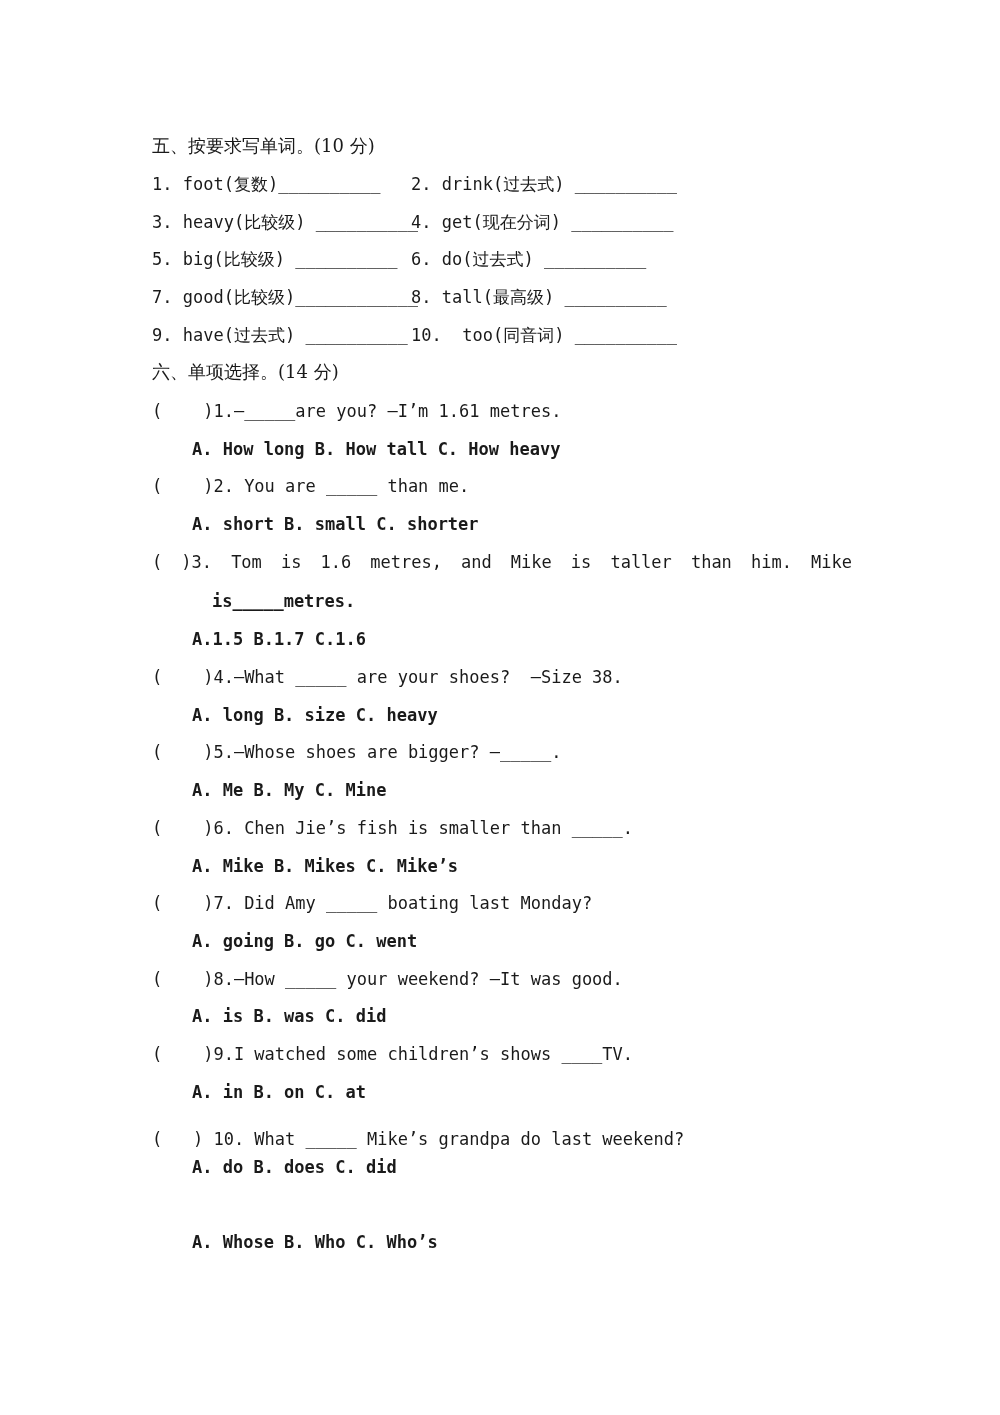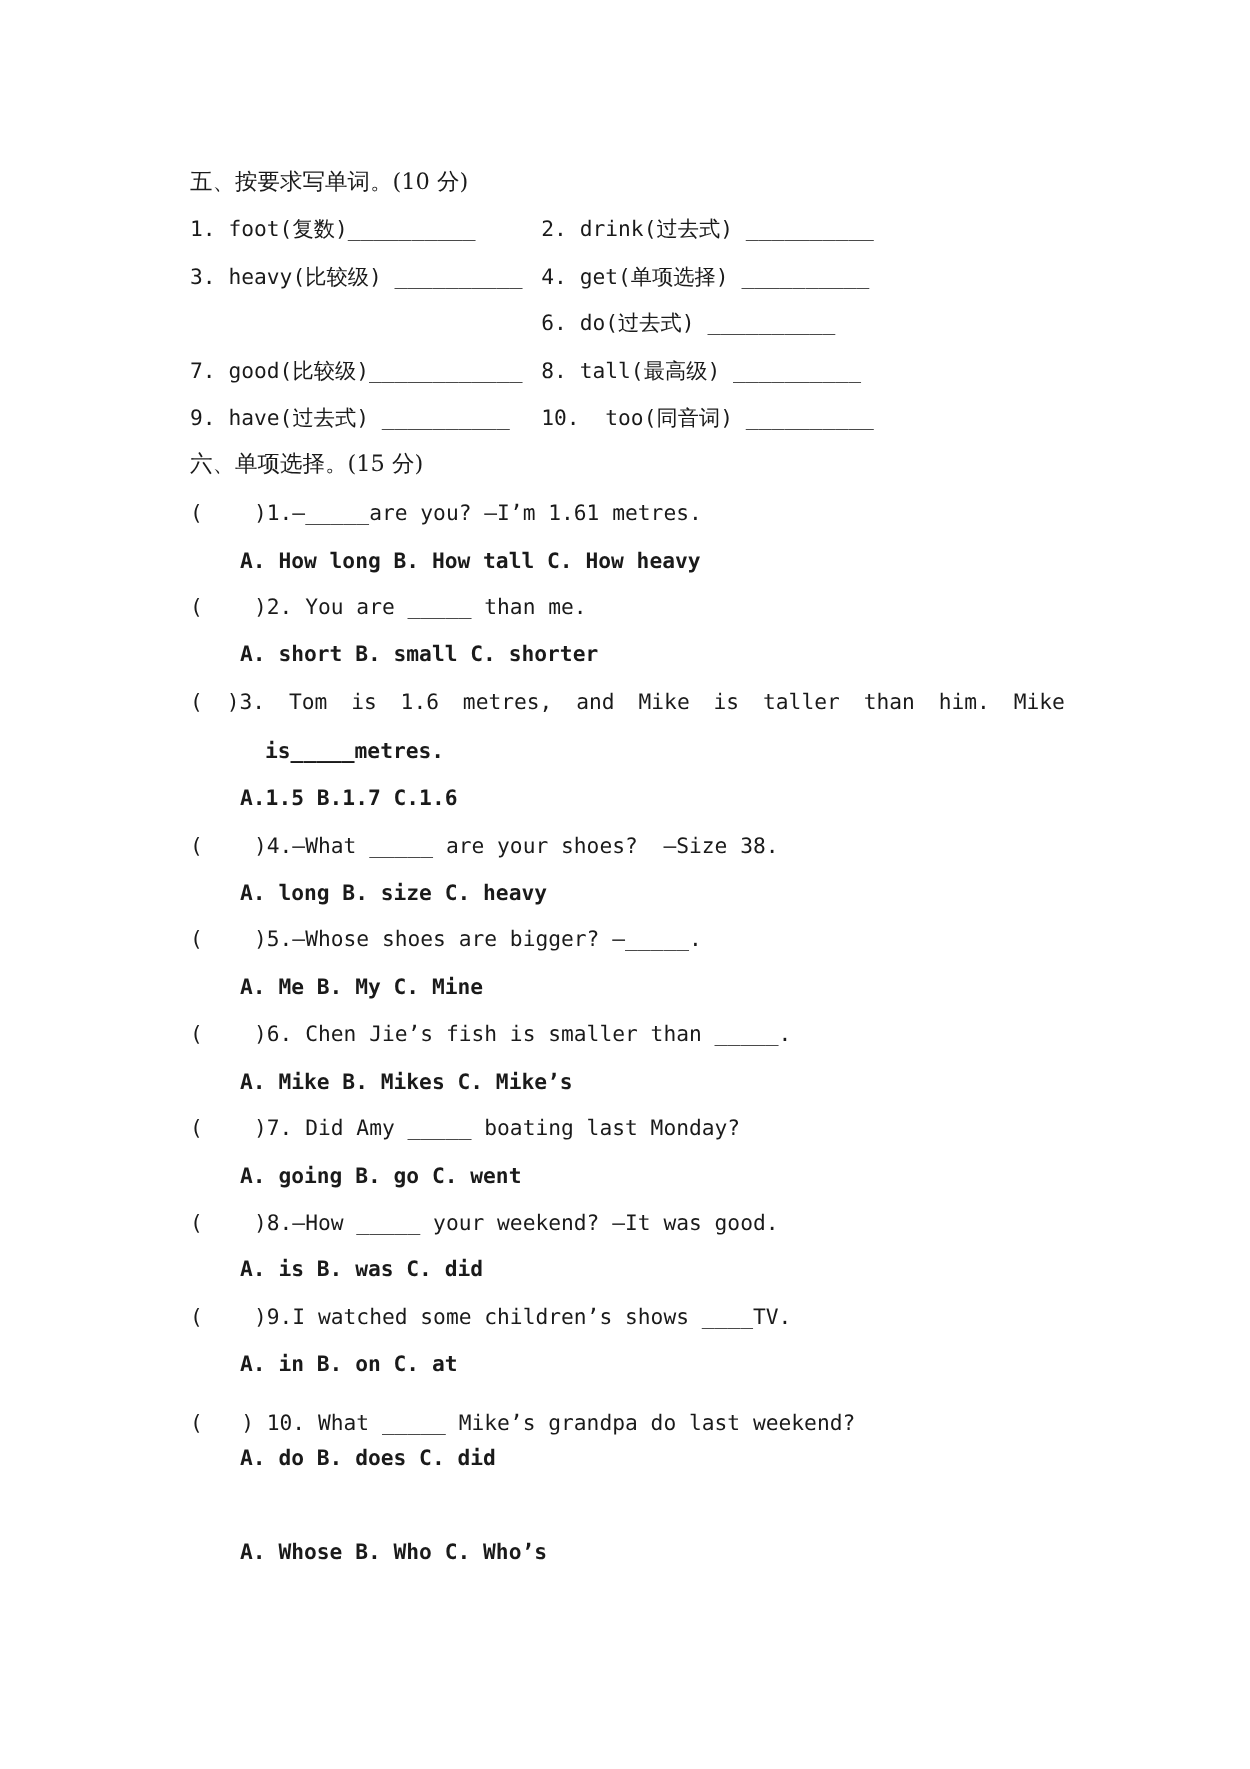--- a/index.html
+++ b/index.html
@@ -26,21 +26,21 @@
       white-space: pre;
       line-height: 24px;
       height: 24px;
     }
     .heading {
       left: 152px;
       font-family: "DejaVu Serif", "Liberation Serif", serif;
       font-size: 18px;
     }
     .col1 { left: 152px; text-align: right; }
-    .col2 { left: 433px; text-align: center; }
+    .col2 { left: 411px; text-align: center; }
     .q { left: 152px; }
     .opt { left: 192px; font-weight: bold; }
     .q3 {
       left: 152px;
       width: 700px;
       display: flex;
       justify-content: space-between;
     }
     .q3-cont { left: 212px; font-weight: bold; }
   </style>
@@ -48,31 +48,32 @@
 <body>
 
 <div class="page">
 
   <div class="line heading" style="top:134px">五、按要求写单词。(10 分)</div>
 
   <div class="line col1" style="top:172px"><span>1.</span> <span>foot(复数)</span><span>__________</span></div>
   <div class="line col2" style="top:172px"><span>2.</span> <span>drink(过去式) </span><span>__________</span></div>
 
   <div class="line col1" style="top:210px"><span>3.</span> <span>heavy(比较级) </span><span>__________</span></div>
-  <div class="line col2" style="top:210px"><span>4.</span> <span>get(单项选择) </span><span>__________</span></div>
+  <div class="line col2" style="top:210px"><span>4.</span> <span>get(现在分词) </span><span>__________</span></div>
 
+  <div class="line col1" style="top:247px"><span>5.</span> <span>big(比较级) </span><span>__________</span></div>
   <div class="line col2" style="top:247px"><span>6.</span> <span>do(过去式) </span><span>__________</span></div>
 
   <div class="line col1" style="top:285px"><span>7.</span> <span>good(比较级)</span><span>____________</span></div>
   <div class="line col2" style="top:285px"><span>8.</span> <span>tall(最高级) </span><span>__________</span></div>
 
   <div class="line col1" style="top:323px"><span>9.</span> <span>have(过去式) </span><span>__________</span></div>
   <div class="line col2" style="top:323px"><span>10.</span> <span> too(同音词) </span><span>__________</span></div>
 
-  <div class="line heading" style="top:360px">六、单项选择。(15 分)</div>
+  <div class="line heading" style="top:360px">六、单项选择。(14 分)</div>
 
   <div class="line q" style="top:399px"><span>(    )</span><span>1.—_____are you? —I’m 1.61 metres.</span></div>
   <div class="line opt" style="top:437px">A. How long B. How tall C. How heavy</div>
 
   <div class="line q" style="top:474px"><span>(    )</span><span>2. You are _____ than me.</span></div>
   <div class="line opt" style="top:512px">A. short B. small C. shorter</div>
 
   <div class="line q3" style="top:550px">
     <span>(</span>
     <span>)3.</span>

